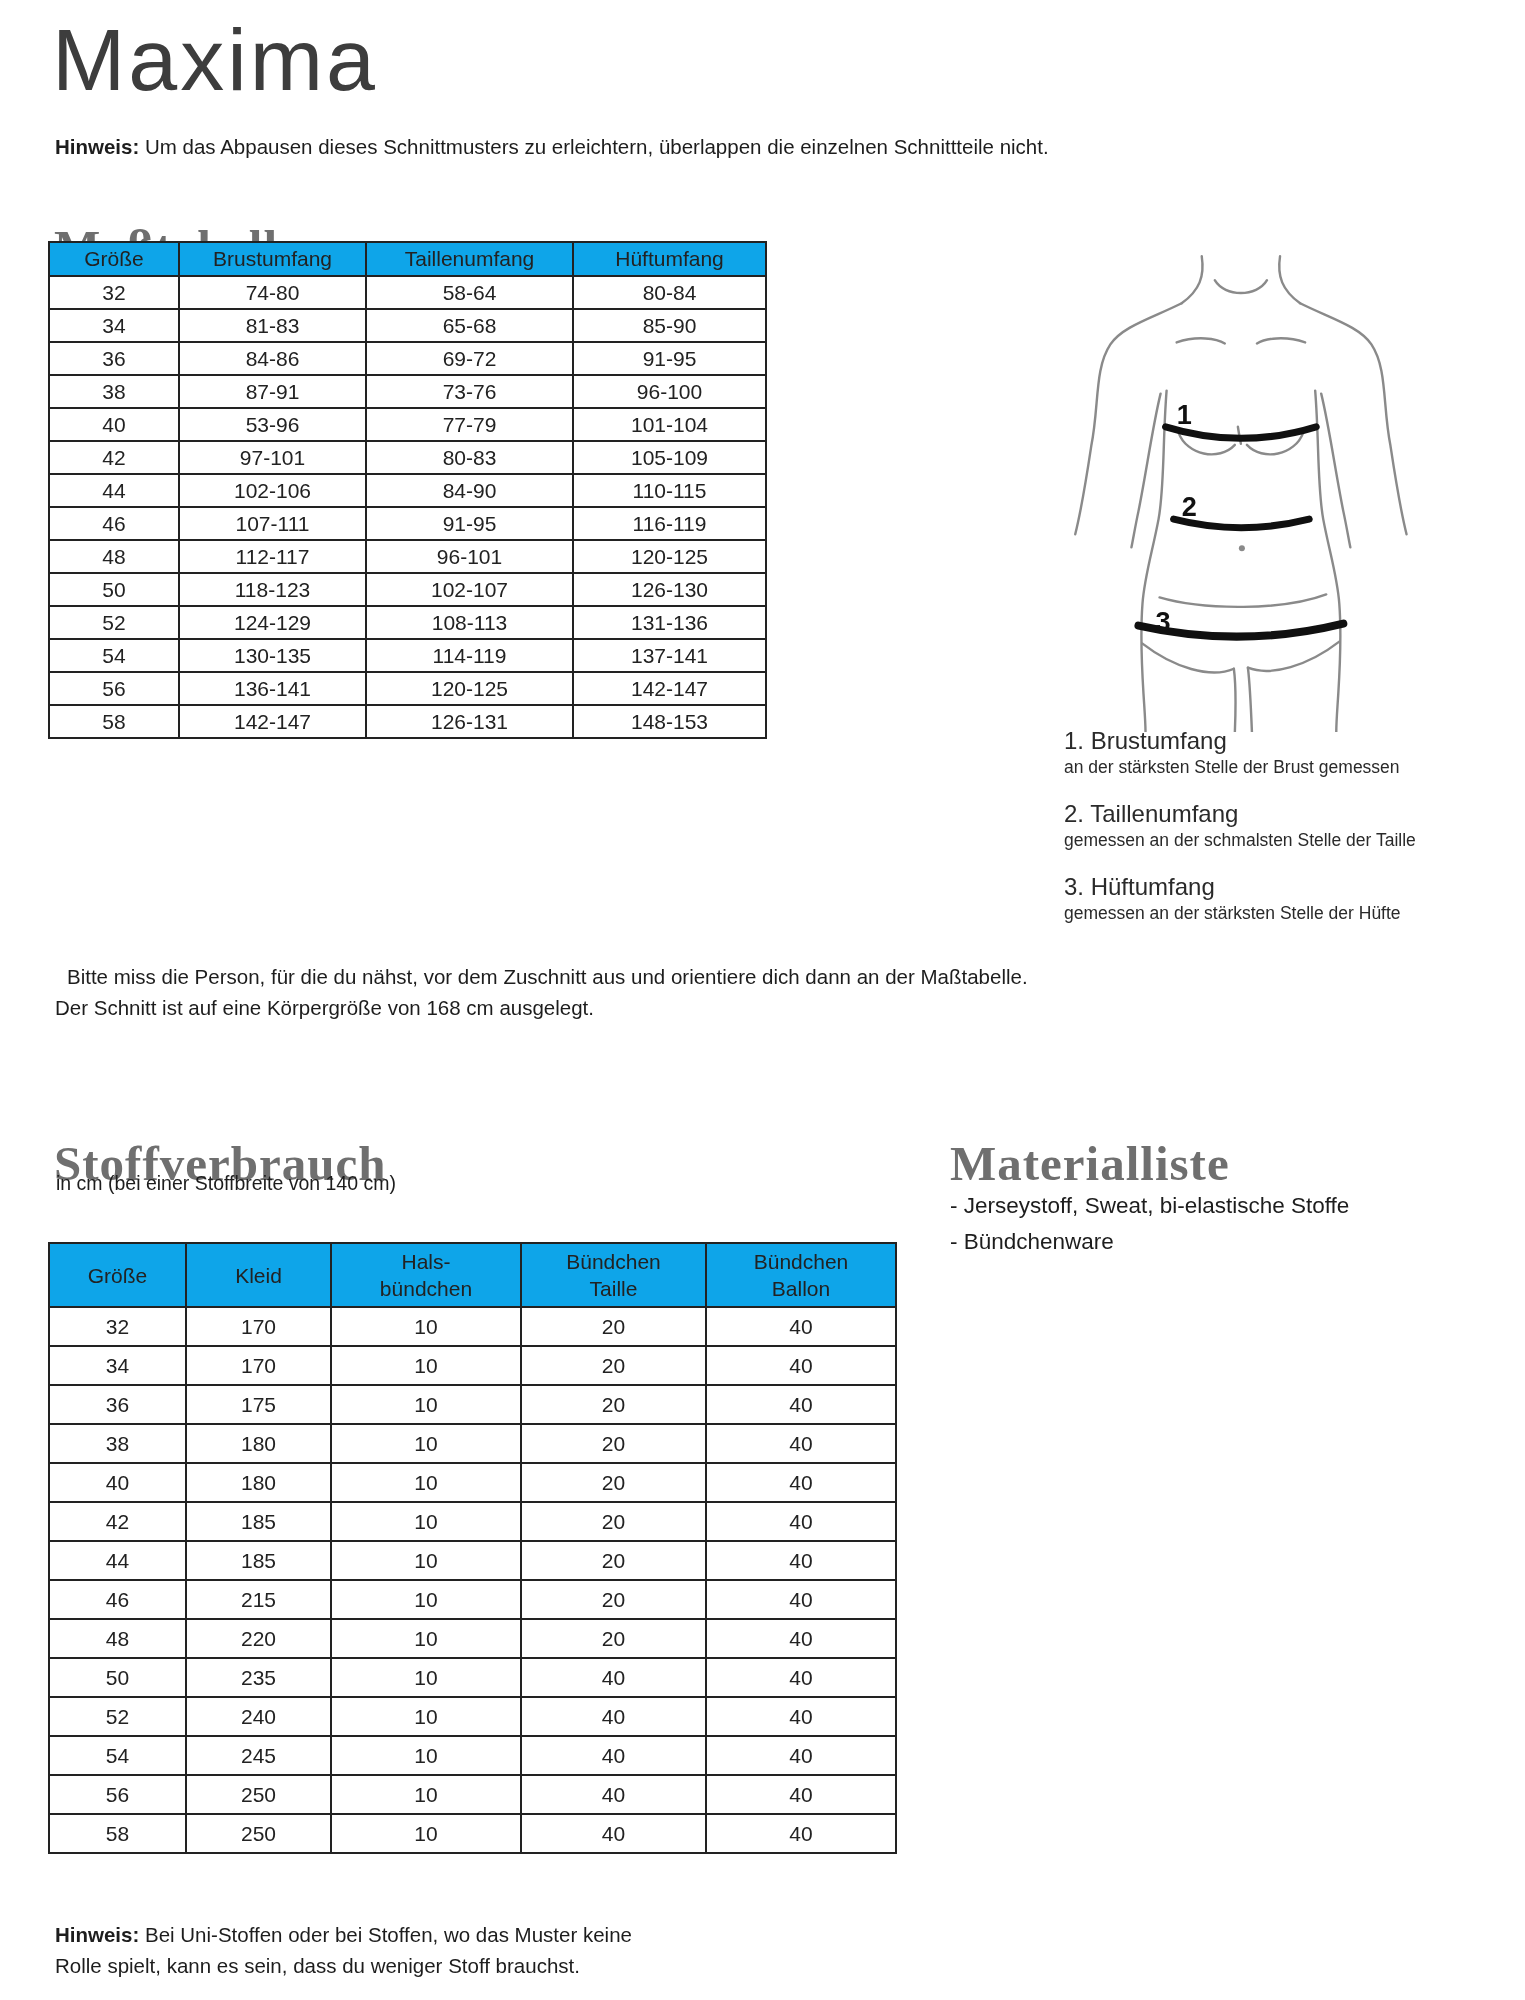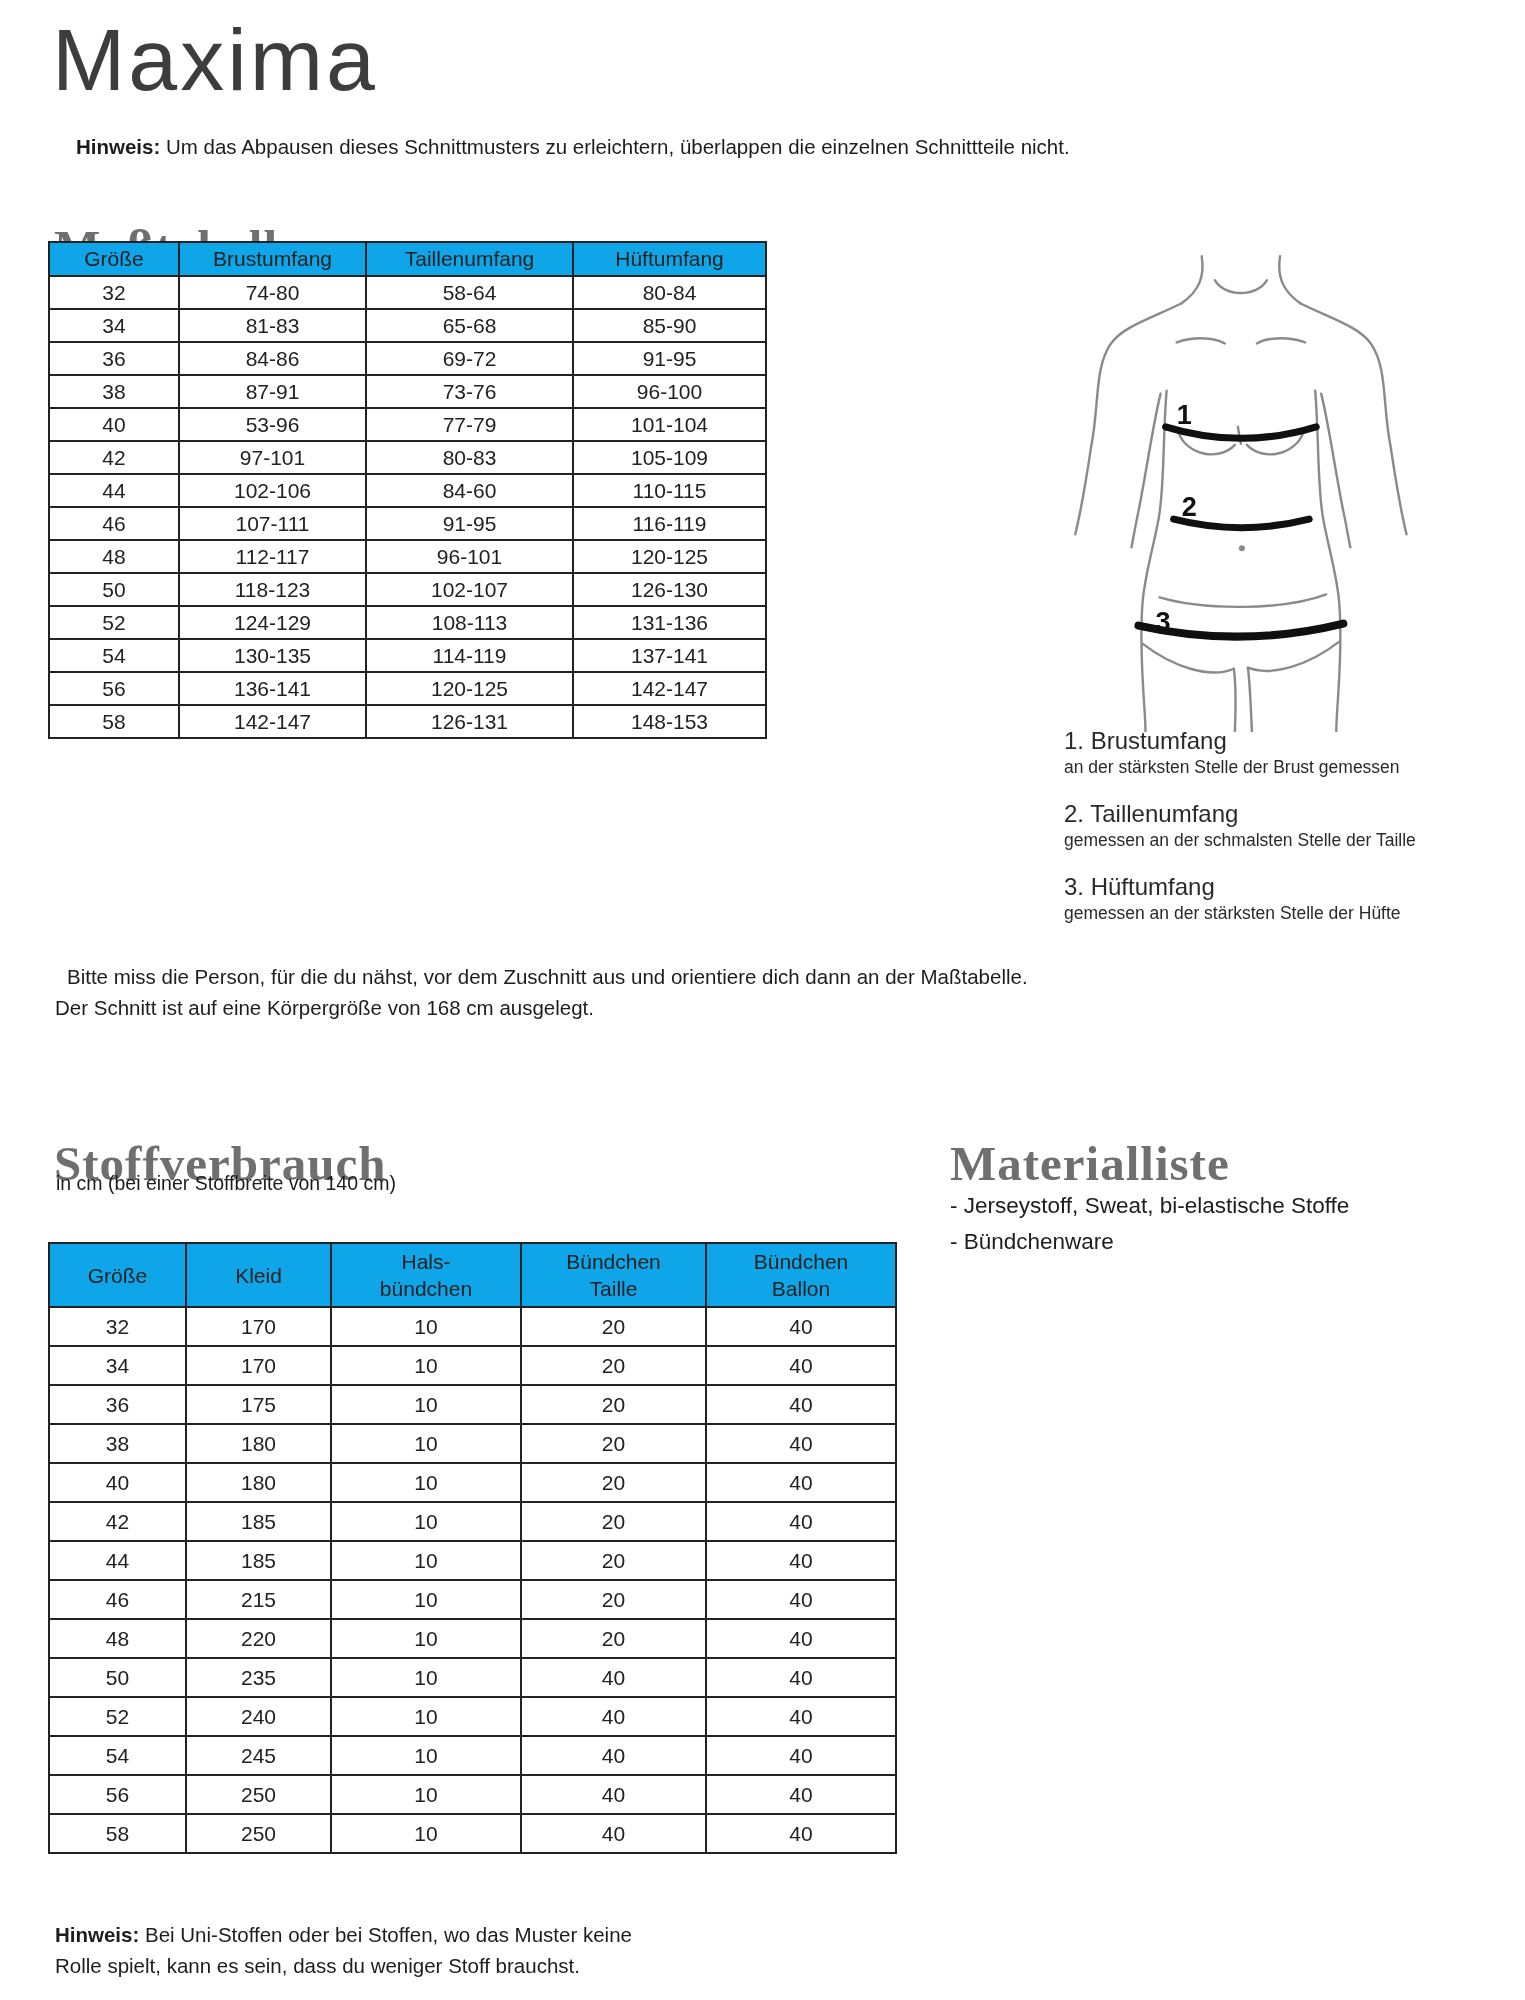--- a/index.html
+++ b/index.html
@@ -47,21 +47,21 @@
   .figure-wrap{position:absolute;left:1038px;top:230px;width:462px;height:502px;}
   .figure-wrap svg{width:100%;height:100%;}
   .edge-artifact{position:absolute;left:88px;top:1996px;width:48px;height:3px;background:#111;}
 </style>
 </head>
 <body>
 
 <div class="page">
 
   <div class="brand-title">Maxima</div>
-  <p class="note" style="left:55px;top:110px;width:1400px;margin-left:21px;"><b>Hinweis:</b><span> Um das Abpausen dieses Schnittmusters zu erleichtern, überlappen die einzelnen Schnittteile nicht.</span></p>
+  <p class="note" style="left:55px;top:110px;width:1400px;"><b>Hinweis:</b><span> Um das Abpausen dieses Schnittmusters zu erleichtern, überlappen die einzelnen Schnittteile nicht.</span></p>
 
   <h2 class="serif-h" style="left:54px;top:182px;">Maßtabelle</h2>
 
   <table class="data t1" style="left:48px;top:241px;width:717px;">
       <colgroup>
         <col style="width: 130px;">
         <col style="width: 187px;">
         <col style="width: 207px;">
         <col style="width: 193px;">
       </colgroup>
@@ -106,21 +106,21 @@
         </tr>
         <tr>
           <td>42</td>
           <td>97-101</td>
           <td>80-83</td>
           <td>105-109</td>
         </tr>
         <tr>
           <td>44</td>
           <td>102-106</td>
-          <td>84-60</td>
+          <td>84-90</td>
           <td>110-115</td>
         </tr>
         <tr>
           <td>46</td>
           <td>107-111</td>
           <td>91-95</td>
           <td>116-119</td>
         </tr>
         <tr>
           <td>48</td>

